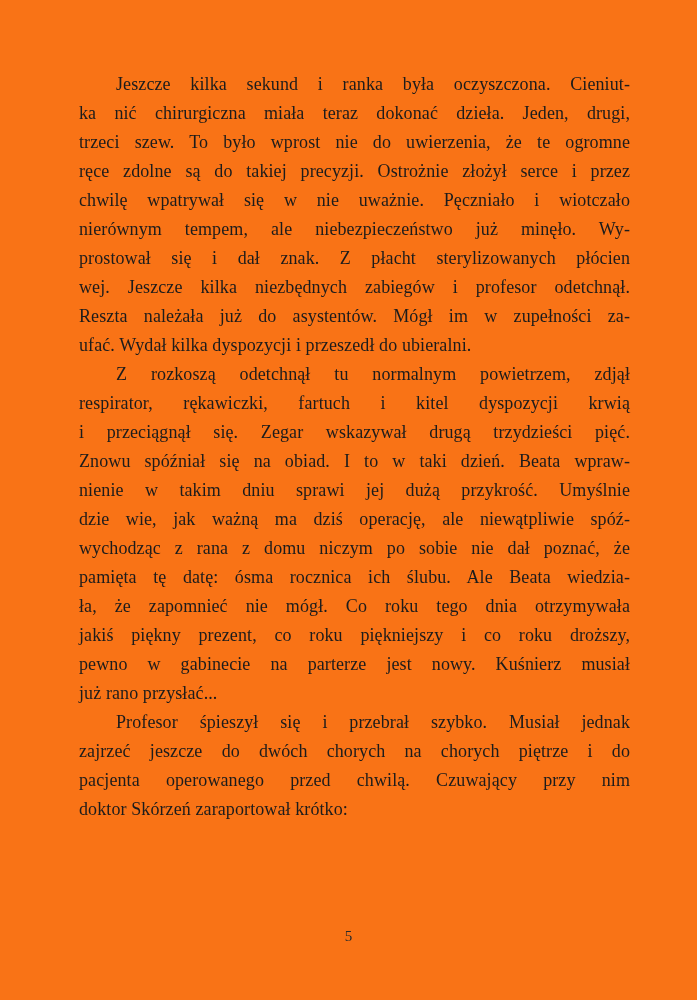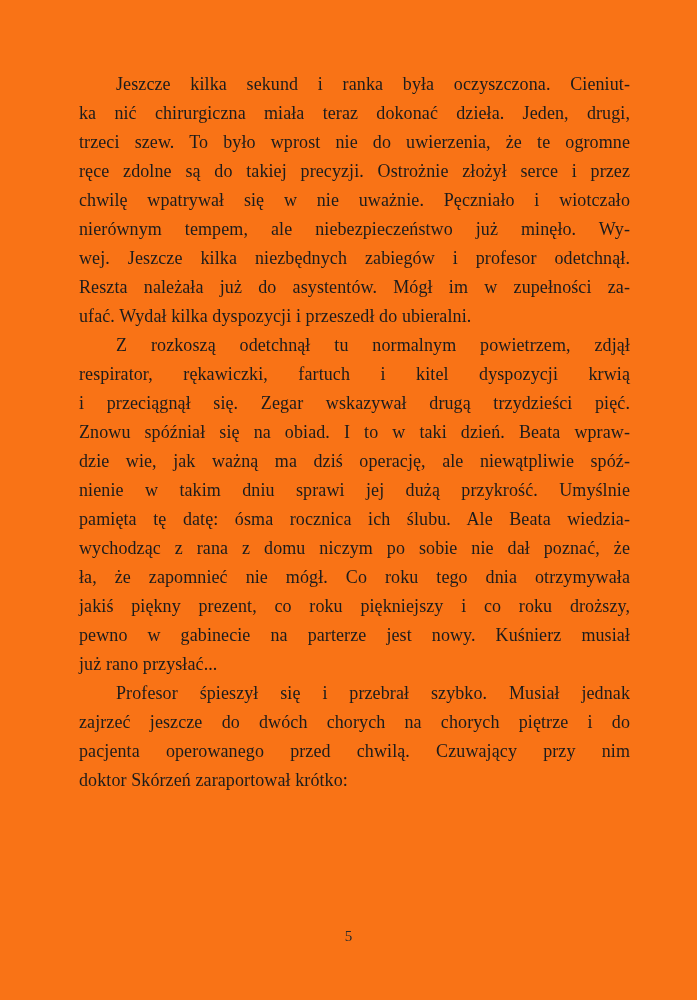--- a/index.html
+++ b/index.html
@@ -51,34 +51,35 @@
 <div class="page">
   <div class="text-block">
 
     <div class="paragraph">
       <div class="line first">Jeszcze kilka sekund i ranka była oczyszczona. Cieniut-</div>
       <div class="line">ka nić chirurgiczna miała teraz dokonać dzieła. Jeden, drugi,</div>
       <div class="line">trzeci szew. To było wprost nie do uwierzenia, że te ogromne</div>
       <div class="line">ręce zdolne są do takiej precyzji. Ostrożnie złożył serce i przez</div>
       <div class="line">chwilę wpatrywał się w nie uważnie. Pęczniało i wiotczało</div>
       <div class="line">nierównym tempem, ale niebezpieczeństwo już minęło. Wy-</div>
+      <div class="line">prostował się i dał znak. Z płacht sterylizowanych płócien</div>
       <div class="line">wej. Jeszcze kilka niezbędnych zabiegów i profesor odetchnął.</div>
       <div class="line">Reszta należała już do asystentów. Mógł im w zupełności za-</div>
       <div class="line last">ufać. Wydał kilka dyspozycji i przeszedł do ubieralni.</div>
     </div>
 
     <div class="paragraph">
       <div class="line first">Z rozkoszą odetchnął tu normalnym powietrzem, zdjął</div>
       <div class="line">respirator, rękawiczki, fartuch i kitel dyspozycji krwią</div>
       <div class="line">i przeciągnął się. Zegar wskazywał drugą trzydzieści pięć.</div>
       <div class="line">Znowu spóźniał się na obiad. I to w taki dzień. Beata wpraw-</div>
+      <div class="line">nienie w takim dniu sprawi jej dużą przykrość. Umyślnie</div>
       <div class="line">dzie wie, jak ważną ma dziś operację, ale niewątpliwie spóź-</div>
-      <div class="line">nienie w takim dniu sprawi jej dużą przykrość. Umyślnie</div>
+      <div class="line">wychodząc z rana z domu niczym po sobie nie dał poznać, że</div>
       <div class="line">pamięta tę datę: ósma rocznica ich ślubu. Ale Beata wiedzia-</div>
-      <div class="line">wychodząc z rana z domu niczym po sobie nie dał poznać, że</div>
       <div class="line">ła, że zapomnieć nie mógł. Co roku tego dnia otrzymywała</div>
       <div class="line">jakiś piękny prezent, co roku piękniejszy i co roku droższy,</div>
       <div class="line">pewno w gabinecie na parterze jest nowy. Kuśnierz musiał</div>
       <div class="line last">już rano przysłać...</div>
     </div>
 
     <div class="paragraph">
       <div class="line first">Profesor śpieszył się i przebrał szybko. Musiał jednak</div>
       <div class="line">zajrzeć jeszcze do dwóch chorych na chorych piętrze i do</div>
       <div class="line">pacjenta operowanego przed chwilą. Czuwający przy nim</div>

